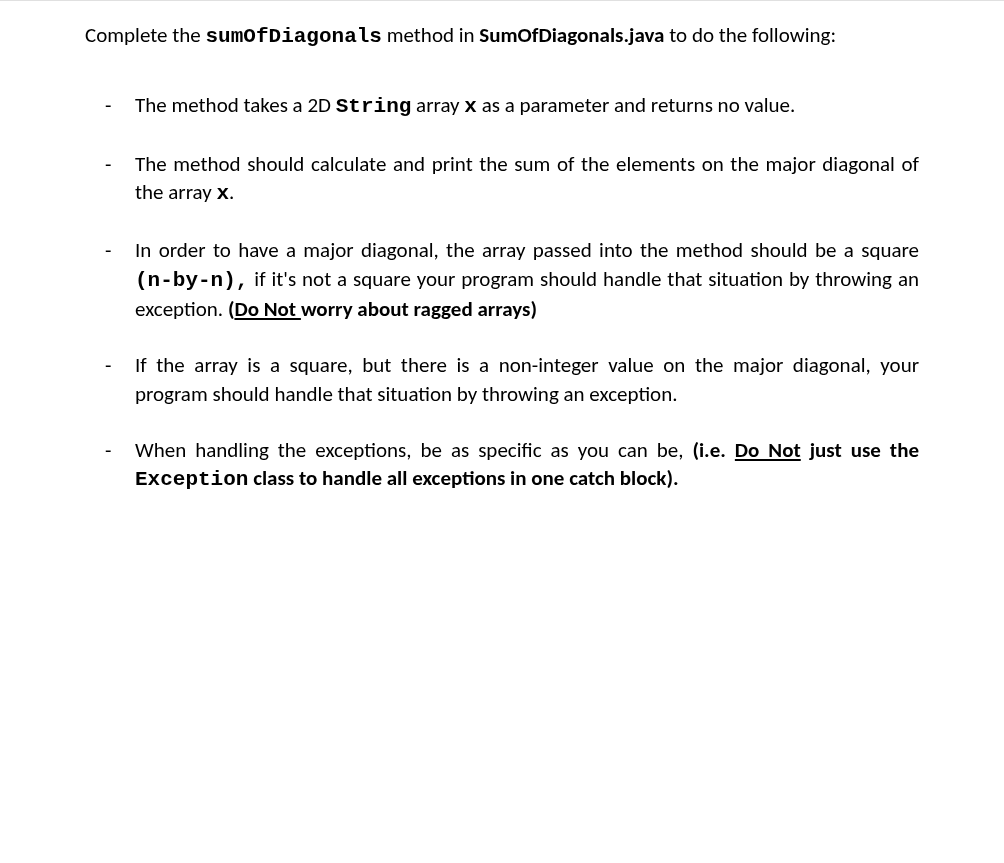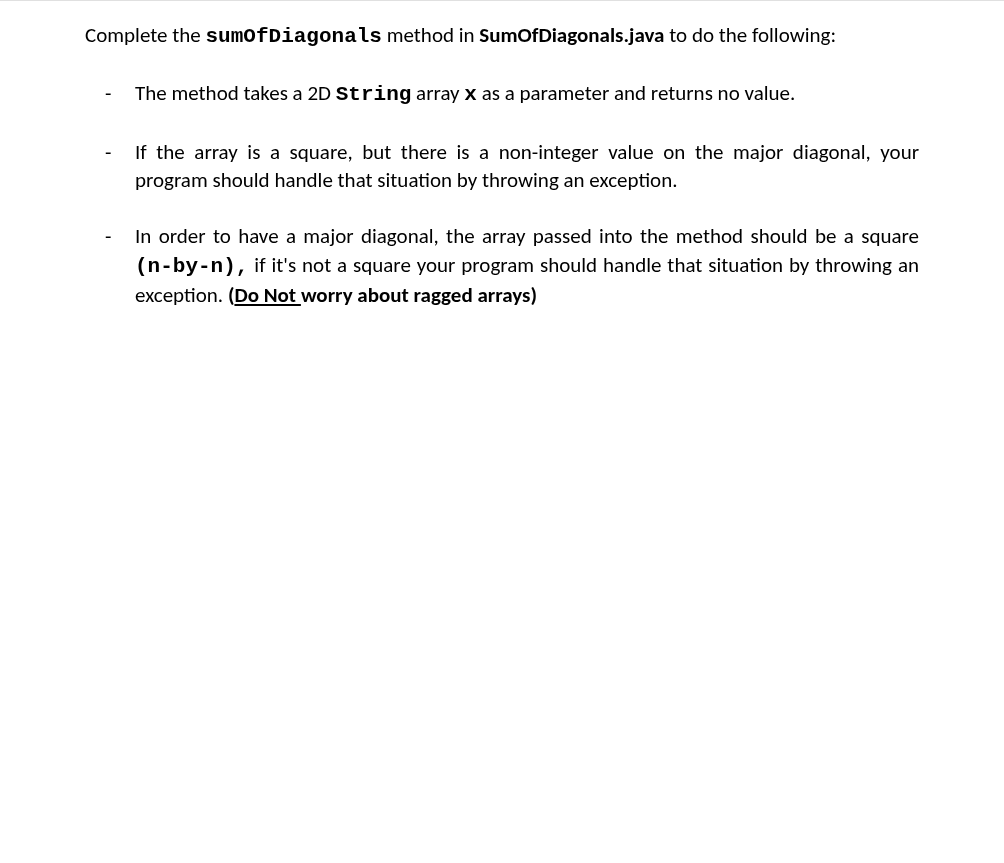--- a/index.html
+++ b/index.html
@@ -13,21 +13,21 @@
     width: 1004px;
     height: 863px;
     padding: 20px 85px 20px 85px;
     color: #000000;
     font-size: 21px;
     line-height: 1.35;
     border-top: 1px solid #e0e0e0;
   }
   .intro {
     text-align: justify;
-    margin-bottom: 28px;
+    margin-bottom: 40px;
   }
   .mono {
     font-family: Consolas, 'Courier New', monospace;
   }
   ul {
     list-style: none;
     padding-left: 30px;
   }
   li {
     position: relative;
@@ -50,15 +50,17 @@
 </style>
 </head>
 <body>
 
 <p class="intro">
   <span>Complete the </span><span class="bold mono">sumOfDiagonals</span><span> method in </span><span class="bold">SumOfDiagonals.java</span><span> to do the following:</span>
 </p>
 
 <ul id="instruction-list">
 <li><span>The method takes a 2D </span><span class="bold mono">String</span><span> array </span><span class="bold mono">x</span><span> as a parameter and returns no value.</span></li>
+    <li><span>The method should calculate and print the sum of the elements on the major diagonal of the array </span><span class="bold mono">x</span><span>.</span></li>
+    <li><span>In order to have a major diagonal, the array passed into the method should be a square </span><span class="bold mono">(n-by-n),</span><span> if it's not a square your program should handle that situation by throwing an exception. </span><span class="bold">(</span><span class="bold underline">Do Not </span><span class="bold">worry about ragged arrays)</span></li>
     <li><span>If the array is a square, but there is a non-integer value on the major diagonal, your program should handle that situation by throwing an exception.</span></li>
-    <li><span>In order to have a major diagonal, the array passed into the method should be a square </span><span class="bold mono">(n-by-n),</span><span> if it's not a square your program should handle that situation by throwing an exception. </span><span class="bold">(</span><span class="bold underline">Do Not </span><span class="bold">worry about ragged arrays)</span></li>
+    <li><span>When handling the exceptions, be as specific as you can be, </span><span class="bold">(i.e. </span><span class="bold underline">Do Not</span><span class="bold"> just use the </span><span class="bold mono">Exception</span><span class="bold"> class to handle all exceptions in one catch block).</span></li>
   </ul>
 
 </body></html>

